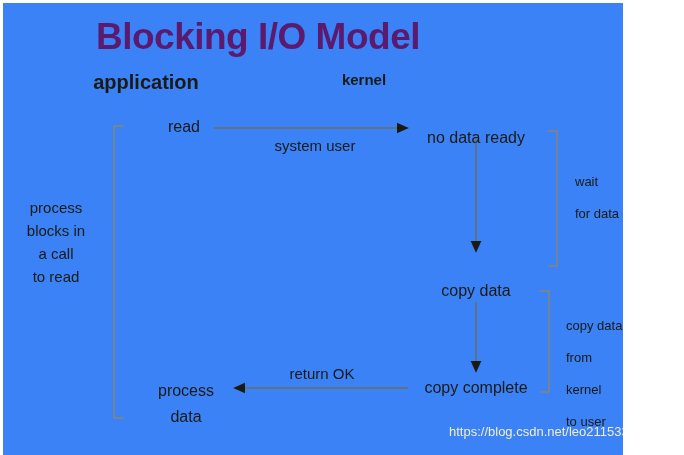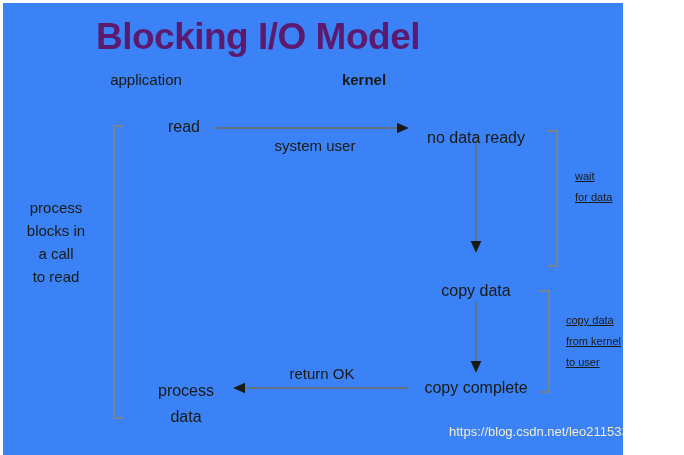--- a/index.html
+++ b/index.html
@@ -27,22 +27,22 @@
     left: 258px;
     top: 18px;
     font-size: 37px;
     font-weight: 700;
     letter-spacing: -0.5px;
     color: #5b1a6e;
   }
   #app-label {
     left: 146px;
     top: 72px;
-    font-size: 15px;
-    font-weight: 400;
+    font-size: 20px;
+    font-weight: 700;
   }
   #kernel-label {
     left: 364px;
     top: 72px;
     font-size: 15px;
     font-weight: 700;
   }
 
   .node { font-size: 16px; }
 
@@ -52,24 +52,23 @@
   #n-copydata  { left: 476px; top: 283px; }
   #n-copycomp  { left: 476px; top: 380px; }
   #n-process   { left: 186px; top: 383px; }
   #n-pdata     { left: 186px; top: 409px; }
 
   #lbl-syscall { left: 315px; top: 138px; font-size: 15px; }
   #lbl-retok   { left: 322px; top: 366px; font-size: 15px; }
 
   .side {
     position: absolute;
-    font-size: 11px;
-    line-height: 21px;
+    font-size: 13px;
+    line-height: 32px;
     white-space: pre-line;
-    text-decoration: underline;
   }
   #side-wait  { left: 575px; top: 166px; }
   #side-copy  { left: 566px; top: 310px; }
 
   #side-block {
     position: absolute;
     left: 56px;
     top: 196px;
     transform: translateX(-50%);
     font-size: 15px;

